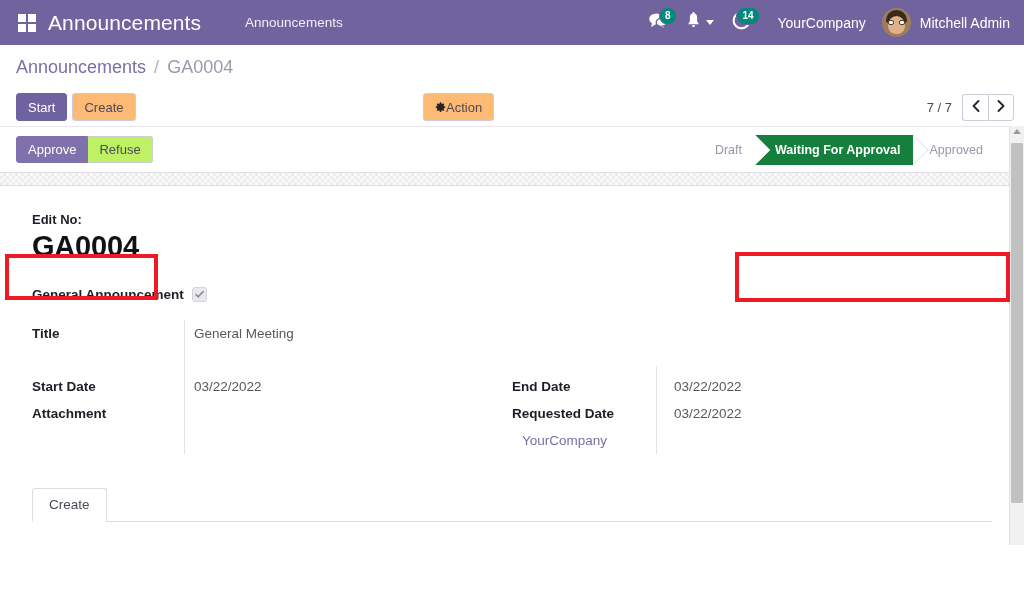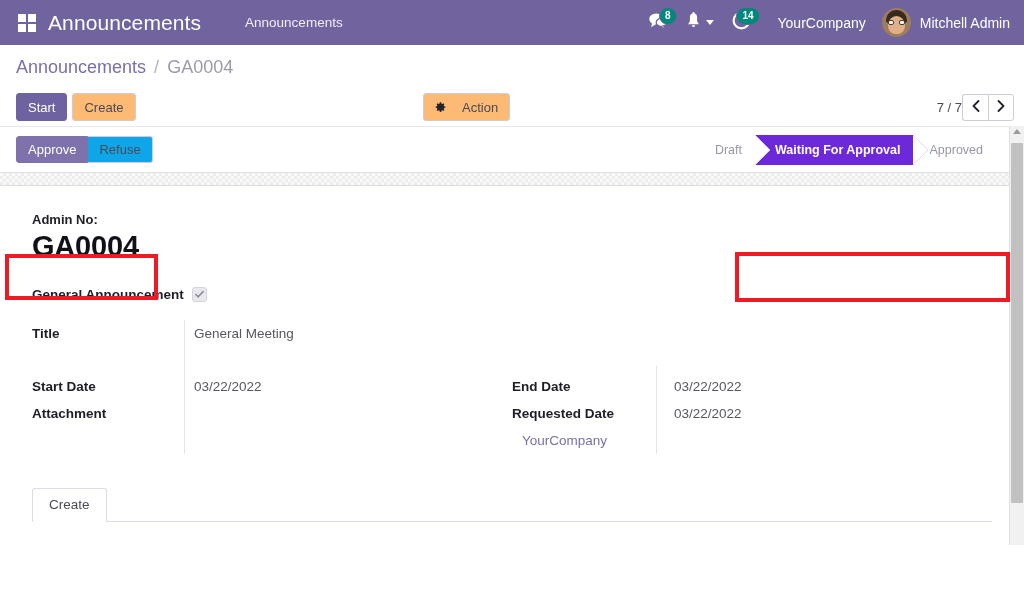--- a/index.html
+++ b/index.html
@@ -156,37 +156,37 @@
   .btn-primary {
     background: #6f62a0;
     border: 1px solid #6f62a0;
     color: #ffffff;
   }
   .btn + .btn { margin-left: 5px; }
   .action-btn {
     position: absolute;
     left: 418px;
     display: inline-flex;
-    gap: 16px;
+    gap: 0;
     align-items: center;
   }
   .gear {
     width: 11px; height: 11px;
     display: inline-block;
     position: relative;
   }
   .gear svg { display:block; }
 
   .pager {
     margin-left: auto;
     display: flex;
     align-items: center;
     gap: 0;
   }
-  .pager-count { font-size: 13px; color: #4c4a56; white-space: nowrap; }
+  .pager-count { font-size: 13px; color: #4c4a56; margin-right: 10px; white-space: nowrap; }
   .pager-btn {
     width: 26px; height: 27px;
     border: 1px solid #cfcbd8;
     background: #ffffff;
     display: flex; align-items: center; justify-content: center;
     cursor: pointer;
     color: #25232e;
     font-size: 14px;
     font-weight: bold;
   }
@@ -210,21 +210,21 @@
   }
   .left-buttons { display: flex; align-items: center; }
   .sb-btn {
     font-size: 13px;
     height: 27px;
     padding: 0 11px;
     cursor: pointer;
     display: inline-flex;
     align-items: center;
     border: 1px solid #cfcbd8;
-    background: #0ea5e9;
+    background: #bef264;
     color: #4c4a56;
   }
   .sb-btn.active {
     background: #7f71ab;
     border-color: #7f71ab;
     color: #ffffff;
     border-radius: 3px 0 0 3px;
   }
   .sb-btn.plain { border-left: none; border-radius: 0 3px 3px 0; }
 
@@ -252,21 +252,21 @@
     content: "";
     position: absolute;
     right: -15px; top: 0;
     width: 0; height: 0;
     border-top: 15px solid transparent;
     border-bottom: 15px solid transparent;
     border-left: 15px solid #ffffff;
     z-index: 3;
   }
   .st.active {
-    background: #6d28d9;
+    background: #15803d;
     color: #ffffff;
     font-weight: bold;
   }
   .st.active::after { border-left-color: #7f71ab; }
   .st.active::before {
     content: "";
     position: absolute;
     left: 0; top: 0;
     width: 0; height: 0;
     border-top: 15px solid transparent;
@@ -546,21 +546,21 @@
       <div class="st active">Waiting For Approval</div>
       <div class="st last">Approved</div>
     </div>
   </div>
 
   <div class="sheet-top-band"></div>
 
   <div class="sheet">
     <div class="sheet-inner">
 
-      <div class="code-label">Admin No:</div>
+      <div class="code-label">Edit No:</div>
       <div class="code-value">GA0004</div>
 
       <div class="ga-row">
         <span class="ga-label">General Announcement</span>
         <span class="chk">
           <span>
             <svg width="9" height="9" viewBox="0 0 10 10">
                 <path d="M1 5 L3.6 7.6 L9 1.8" fill="none" stroke="#8a8a96" stroke-width="1.7" stroke-linecap="round" stroke-linejoin="round"></path>
               </svg>
           </span>

